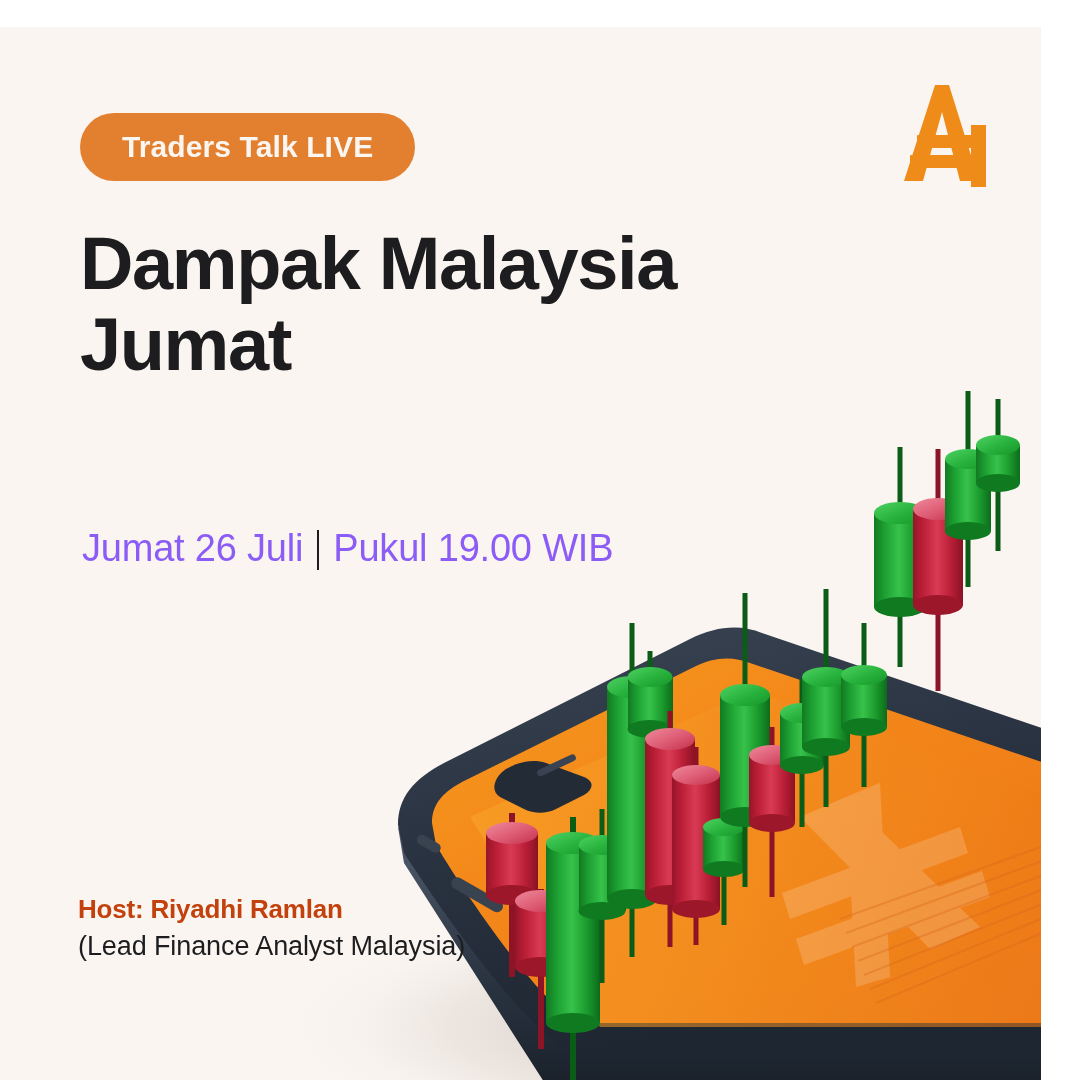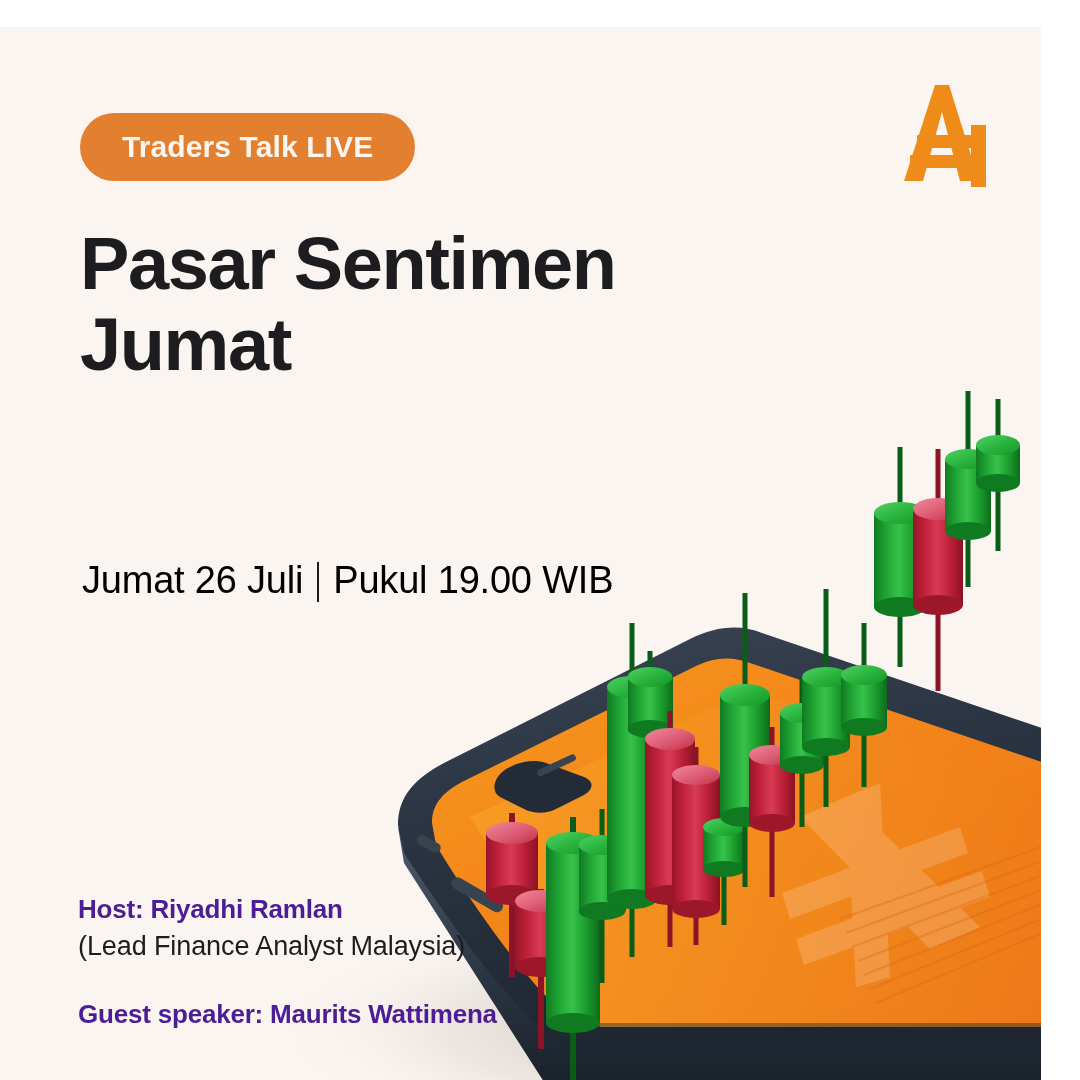--- a/index.html
+++ b/index.html
@@ -32,36 +32,36 @@
   .headline{
     position:absolute; left:80px; top:196px;
     width:760px;
     font-size:74px; font-weight:bold; line-height:1.1;
     color:#1d1d1f; letter-spacing:-1.4px;
   }
   .headline .ln{ display:block; }
 
   
   .dateline{
-    position:absolute; left:82px; top:532px;
-    font-size:38px; color:#000000; font-weight:400;
+    position:absolute; left:82px; top:500px;
+    font-size:38px; color:#8b5cf6; font-weight:400;
     letter-spacing:-0.2px; white-space:nowrap;
     display:flex; align-items:center; gap:14px;
   }
   .dateline .divider{
     display:inline-block; width:2px; height:40px;
     background:#1d1d1f; position:relative; top:1px;
   }
 
   
   .credits{ position:absolute; left:78px; top:866px; z-index:40; }
   .credit-block{ margin-bottom:34px; }
   .credit-block:last-child{ margin-bottom:0; }
   .credit-name{
-    font-size:26px; font-weight:bold; color:#4c1d95;
+    font-size:26px; font-weight:bold; color:#c2410c;
     letter-spacing:-0.2px; line-height:1.25;
   }
   .credit-role{
     font-size:27px; font-weight:400; color:#1d1d1f;
     letter-spacing:-0.1px; line-height:1.3; margin-top:3px;
   }
 
   
   .illustration{
     position:absolute; left:0; top:0; width:1080px; height:1080px;
@@ -83,21 +83,21 @@
         <path d="M82 46 h15 v62 h-15 Z"></path>
       </g>
     </svg>
   </div>
 
   <div class="badge">
     <span>Traders Talk LIVE</span>
   </div>
 
   <h1 class="headline">
-    <span class="ln">Pasar Sentimen</span>
+    <span class="ln">Dampak Malaysia</span>
     <span class="ln">Jumat</span>
   </h1>
 
   <div class="dateline">
     <span>Jumat 26 Juli</span>
     <span class="divider"></span>
     <span>Pukul 19.00 WIB</span>
   </div>
 
   <div class="illustration">
@@ -314,17 +314,16 @@
       </g>
     </svg>
   </div>
 
   <div class="credits">
     <div class="credit-block">
       <div class="credit-name">Host: Riyadhi Ramlan</div>
       <div class="credit-role">(Lead Finance Analyst Malaysia)</div>
     </div>
     <div class="credit-block">
-      <div class="credit-name">Guest speaker: Maurits Wattimena</div>
     </div>
   </div>
 
 </div>
 
 </body></html>

